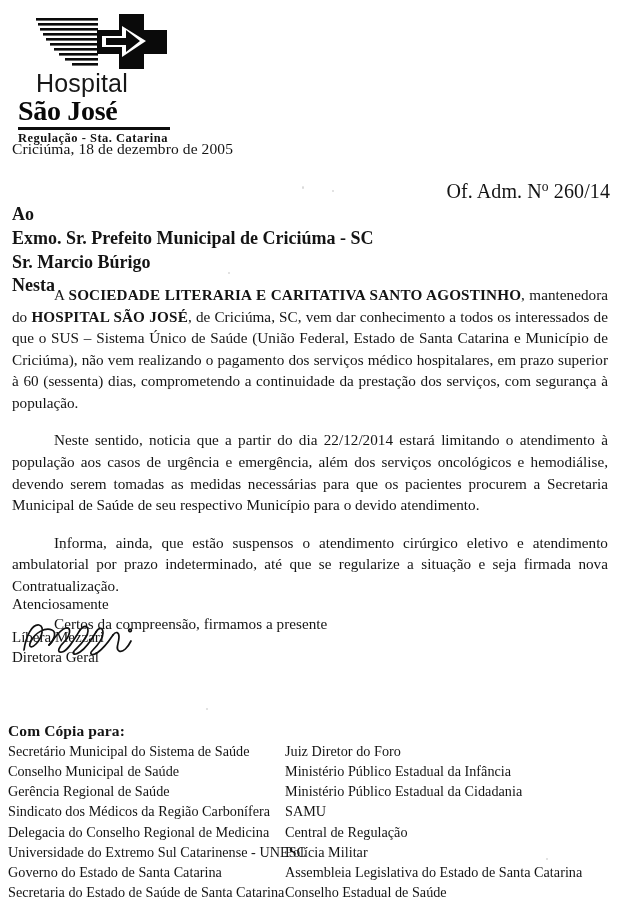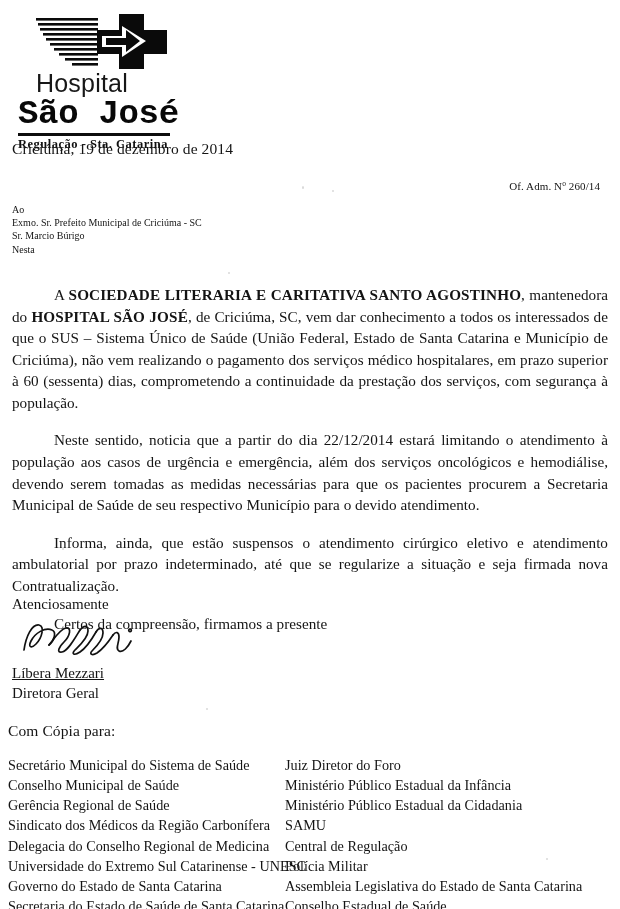--- a/index.html
+++ b/index.html
@@ -42,22 +42,22 @@
     font-family: "Liberation Sans", sans-serif;
     font-size: 25px;
     font-weight: 400;
     letter-spacing: 0.2px;
     line-height: 1;
     margin-left: 18px;
     margin-top: 1px;
     color: #171717;
   }
   .logo-saojose {
-    font-family: Liberation Mono, monospace;
-    font-size: 34px;
+    font-family: Liberation Serif, serif;
+    font-size: 28px;
     font-weight: 700;
     letter-spacing: -0.3px;
     line-height: 1.02;
     margin-top: 1px;
     color: #080808;
   }
   .logo-rule {
     width: 152px;
     height: 3px;
     background: #0d0d0d;
@@ -76,38 +76,39 @@
   
   .date-line {
     position: absolute;
     left: 12px;
     top: 140px;
     font-size: 15.5px;
     letter-spacing: 0.1px;
   }
   .ref-line {
     position: absolute;
-    right: 20px;
+    right: 10px;
     top: 180px;
-    font-size: 11px;
+    font-size: 20px;
     letter-spacing: 0.1px;
   }
   .ref-line sup {
     font-size: 0.68em;
     vertical-align: 0.52em;
     line-height: 0;
   }
 
   
   .addressee {
     position: absolute;
     left: 12px;
     top: 203px;
-    font-size: 10px;
+    font-size: 18px;
     line-height: 1.32;
+    font-weight: bold;
   }
   .addressee div { white-space: nowrap; }
 
   
   .body-copy {
     position: absolute;
     left: 12px;
     top: 284px;
     width: 596px;
   }
@@ -139,39 +140,38 @@
   .sig-scribble {
     position: absolute;
     left: 6px;
     top: -4px;
     pointer-events: none;
   }
   .sig-name {
     position: relative;
     font-size: 15px;
     line-height: 1.3;
-    margin-top: 44px;
-    text-decoration: underline;
+    margin-top: 8px;
   }
   .sig-role {
     font-size: 15px;
     line-height: 1.3;
   }
 
   
   .cc {
     position: absolute;
     left: 8px;
     top: 722px;
     width: 604px;
   }
   .cc-title {
     font-size: 15.5px;
-    font-weight: 400;
-    margin-bottom: 15px;
+    font-weight: 700;
+    margin-bottom: 1px;
     letter-spacing: 0.1px;
   }
   .cc-cols {
     position: relative;
     min-height: 170px;
   }
   .cc-col {
     position: absolute;
     top: 0;
   }
@@ -220,21 +220,21 @@
 
         <path d="M90 16 L104 27 L90 38 L90 31 L70 31 L70 24 L90 24 Z" fill="#0a0a0a"></path>
       </svg>
     </div>
     <div class="logo-hospital">Hospital</div>
     <div class="logo-saojose">São José</div>
     <div class="logo-rule"></div>
     <div class="logo-city">Regulação - Sta. Catarina</div>
   </div>
 
-  <div class="date-line">Criciúma, 19 de dezembro de 2014</div>
+  <div class="date-line">Criciúma, 18 de dezembro de 2005</div>
 
   <div class="ref-line"><span>Of. Adm. N</span><sup>o</sup><span> 260/14</span></div>
 
   <div class="addressee">
     <div>Ao</div>
     <div>Exmo. Sr. Prefeito Municipal de Criciúma - SC</div>
     <div>Sr. Marcio Búrigo</div>
     <div>Nesta</div>
   </div>
 

